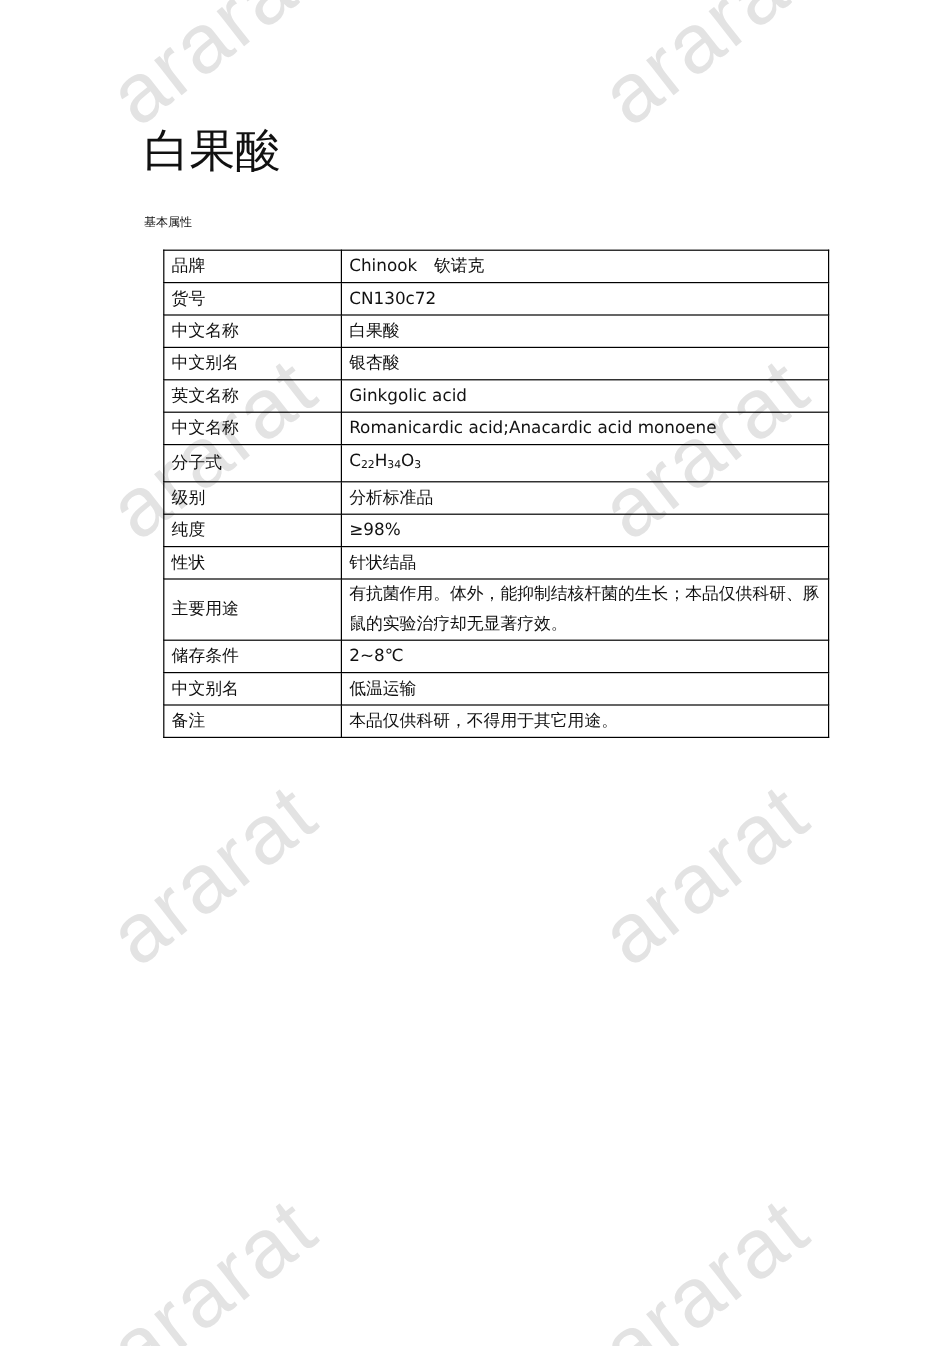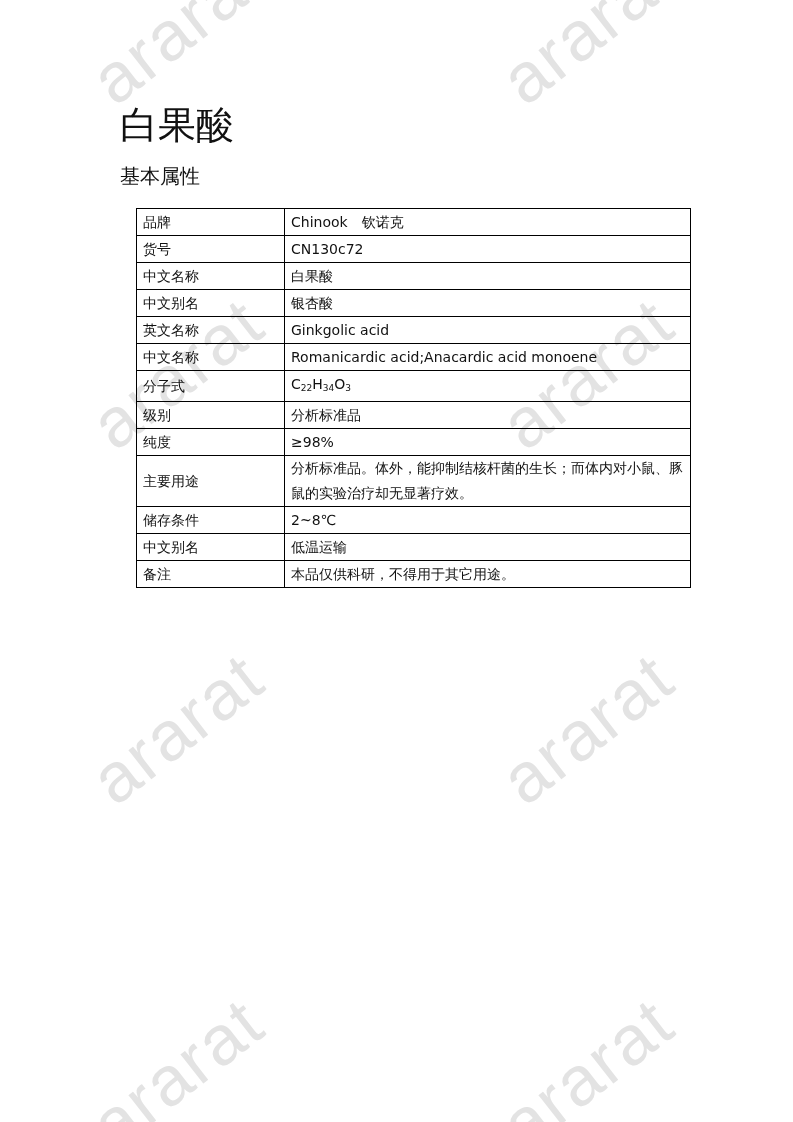--- a/index.html
+++ b/index.html
@@ -10,21 +10,21 @@
     .watermark {
       position: absolute; font-family: "Liberation Sans", "DejaVu Sans", sans-serif;
       font-size: 70px; color: #e3e3e3; transform: rotate(-38deg); transform-origin: left bottom;
       letter-spacing: 2px; z-index: 0; white-space: nowrap; user-select: none;
     }
     .title {
       position: absolute; left: 120px; top: 100px; margin: 0;
       font-size: 38px; font-weight: normal; line-height: 50px; z-index: 1;
     }
     .subtitle {
-      position: absolute; left: 120px; top: 166px; font-size: 20px; line-height: 20px; z-index: 1;
+      position: absolute; left: 120px; top: 176px; font-size: 10px; line-height: 20px; z-index: 1;
     }
     table.props {
       position: absolute; left: 136px; top: 208px; width: 555px;
       border-collapse: collapse; z-index: 1; font-size: 14px;
     }
     table.props td {
       border: 1px solid #000; padding: 0 6px; height: 26px; line-height: 26px; vertical-align: middle;
     }
     table.props td.k { width: 135px; }
     table.props tr.tall td { height: 50px; }
@@ -77,23 +77,27 @@
     <td class="v">C<sub>22</sub>H<sub>34</sub>O<sub>3</sub></td>
   </tr>
   <tr>
     <td class="k">级别</td>
     <td class="v">分析标准品</td>
   </tr>
   <tr>
     <td class="k">纯度</td>
     <td class="v">≥98%</td>
   </tr>
+  <tr>
+    <td class="k">性状</td>
+    <td class="v">针状结晶</td>
+  </tr>
   <tr class="tall">
     <td class="k">主要用途</td>
-    <td class="v">分析标准品。体外，能抑制结核杆菌的生长；而体内对小鼠、豚鼠的实验治疗却无显著疗效。</td>
+    <td class="v">有抗菌作用。体外，能抑制结核杆菌的生长；本品仅供科研、豚鼠的实验治疗却无显著疗效。</td>
   </tr>
   <tr>
     <td class="k">储存条件</td>
     <td class="v">2~8℃</td>
   </tr>
   <tr>
     <td class="k">中文别名</td>
     <td class="v">低温运输</td>
   </tr>
   <tr>

